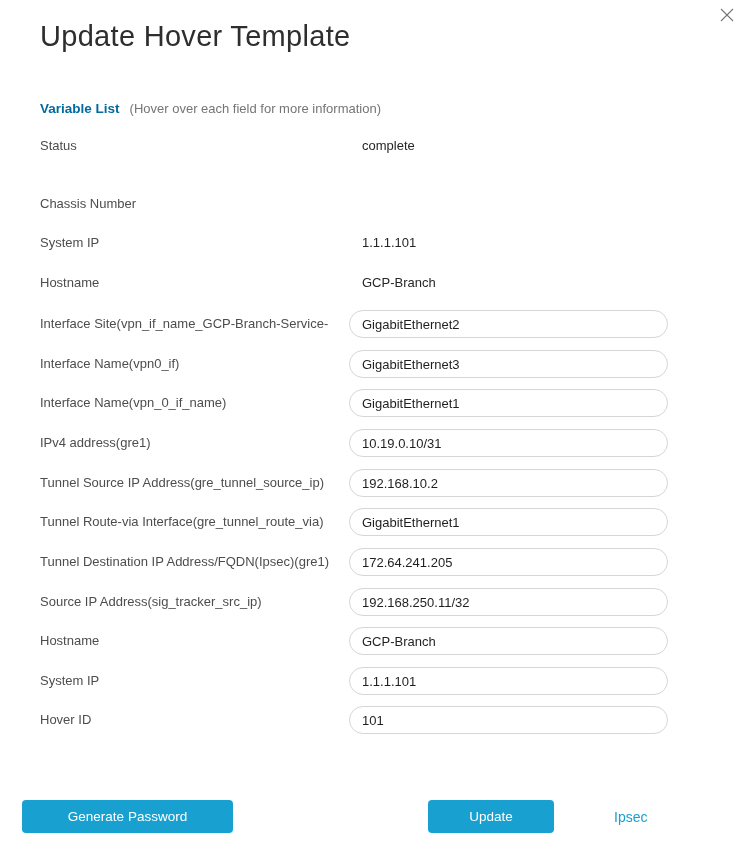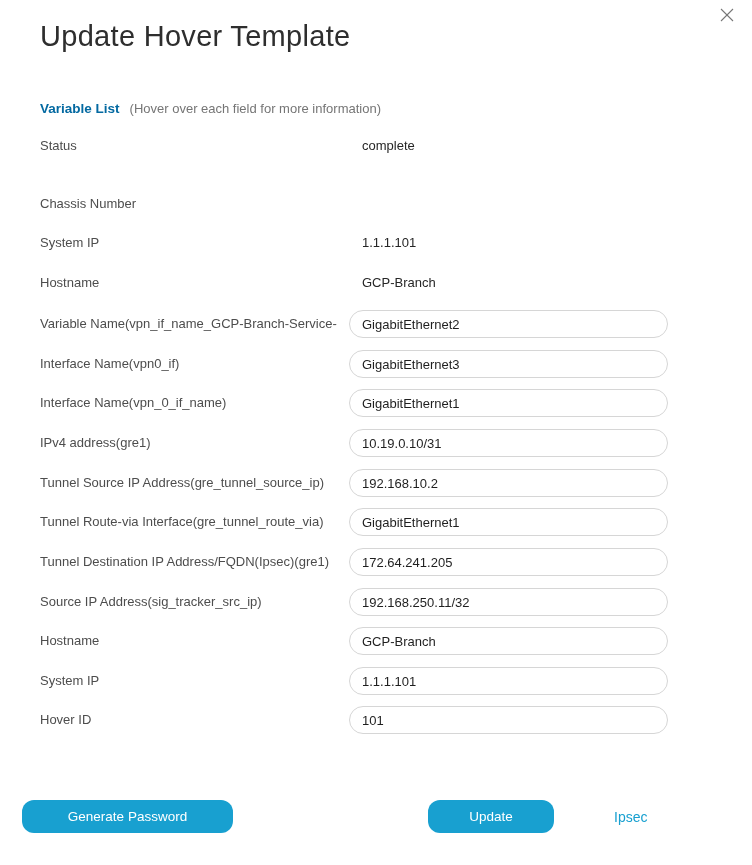--- a/index.html
+++ b/index.html
@@ -50,21 +50,21 @@
     position: absolute; left: 349px; width: 319px; height: 28px;
     box-sizing: border-box;
     border: 1px solid #d6d6d6; border-radius: 14px;
     padding: 8px 12px; font-size: 13px; color: #1f1f1f;
     font-family: "Liberation Sans", "DejaVu Sans", sans-serif;
     background: #ffffff; outline: none;
   }
 
   .btn {
     position: absolute; top: 800px; height: 33px;
-    border: none; border-radius: 12px;
+    border: none; border-radius: 4px;
     background: #18a0d0; color: #ffffff;
     font-size: 13.5px; font-family: "Liberation Sans", "DejaVu Sans", sans-serif;
     cursor: pointer;
   }
   .btn-generate { left: 22px; width: 211px; }
   .btn-update  { left: 428px; width: 126px; }
   .btn-cancel {
     position: absolute; top: 800px; left: 600px; height: 33px;
     background: transparent; border: none;
     color: #18a0d0; font-size: 14px;
@@ -101,21 +101,21 @@
   <div class="row" style="top:229px">
     <span class="label">System IP</span>
     <span class="static-value">1.1.1.101</span>
   </div>
   <div class="row" style="top:269px">
     <span class="label">Hostname</span>
     <span class="static-value">GCP-Branch</span>
   </div>
 
   <div class="row" style="top:310px">
-    <span class="label">Variable Name(vpn_if_name_GCP-Branch-Service-</span>
+    <span class="label">Interface Site(vpn_if_name_GCP-Branch-Service-</span>
     <input class="field-input" type="text" value="GigabitEthernet2" style="">
   </div>
   <div class="row" style="top:350px">
     <span class="label">Interface Name(vpn0_if)</span>
     <input class="field-input" type="text" value="GigabitEthernet3" style="">
   </div>
   <div class="row" style="top:389px">
     <span class="label">Interface Name(vpn_0_if_name)</span>
     <input class="field-input" type="text" value="GigabitEthernet1" style="">
   </div>

